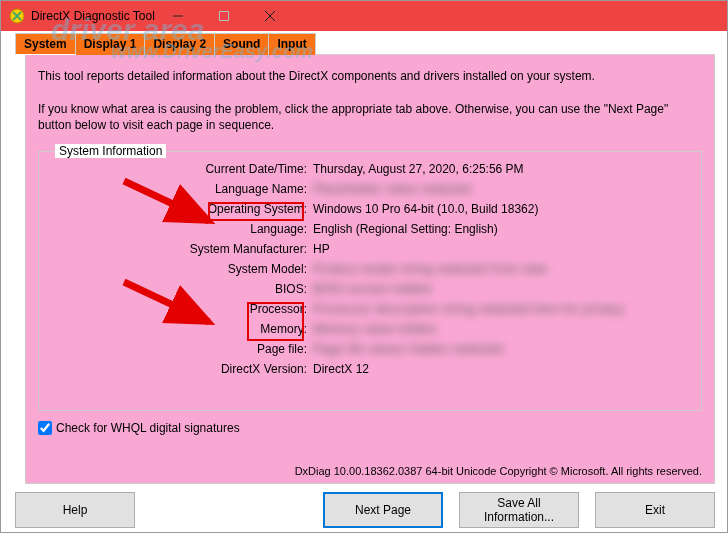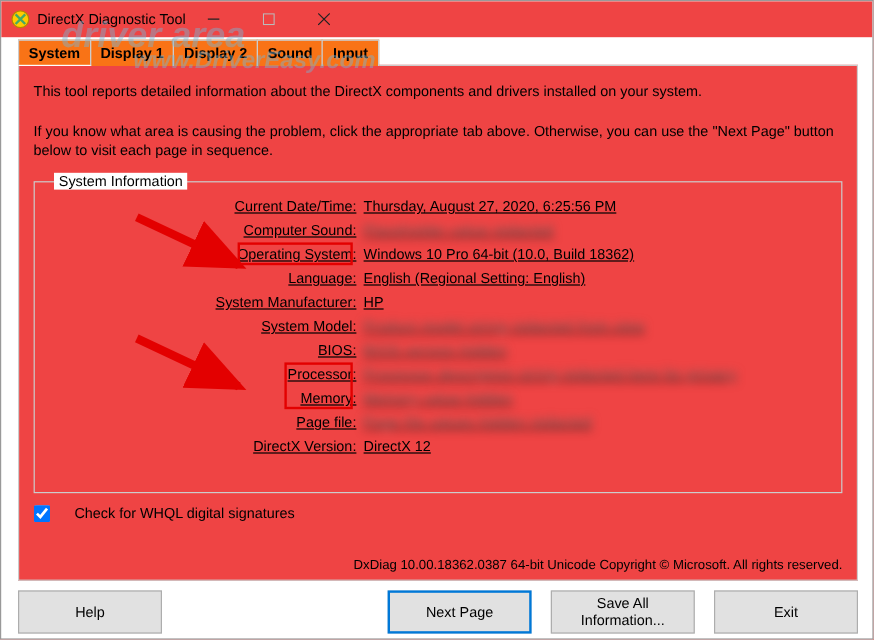--- a/index.html
+++ b/index.html
@@ -58,46 +58,45 @@
       cursor: pointer;
       font-weight: bold;
     }
     .tab.active {
       border-bottom: 1px solid #fff;
       position: relative;
       z-index: 3;
     }
     .content {
       border: 1px solid #ccc;
-      margin: -1px 12px 0 14px;
+      margin: -1px 12px 0 24px;
       padding: 14px 12px 10px 12px;
       height: 430px;
       position: relative;
-      background: #ef4444;
+      background: #f9a8d4;
     }
     .intro1 { margin-bottom: 18px; }
     .intro2 { margin-bottom: 18px; line-height: 1.35; }
     .fieldset {
       border: 1px solid #ccc;
       padding: 10px 12px 16px 12px;
       position: relative;
       height: 260px;
     }
     .fieldset-label {
       position: absolute;
       top: -8px; left: 16px;
       background: #fff;
       padding: 0 4px;
     }
     .info-row {
       display: flex;
       margin-bottom: 3px;
-      align-items: flex-end;
+      align-items: flex-start;
       height: 17px;
-      text-decoration: underline;
     }
     .info-key {
       width: 260px;
       text-align: right;
       padding-right: 4px;
     }
     .info-val {
       padding-left: 2px;
       white-space: nowrap;
     }
@@ -111,21 +110,21 @@
       position: absolute;
     }
     .arrow {
       position: absolute;
       pointer-events: none;
     }
     .whql {
       margin-top: 10px;
       display: flex;
       align-items: center;
-      gap: 20px;
+      gap: 4px;
     }
     .whql input { width: 14px; height: 14px; }
     .copyright {
       position: absolute;
       right: 12px;
       bottom: 6px;
       font-size: 11px;
     }
     .footer {
       display: flex;
@@ -211,21 +210,21 @@
     </svg>
 
     <div class="redbox-group" style="left:169px; top:50px; width:96px; height:19px;"></div>
     <div class="redbox-group" style="left:208px; top:150px; width:57px; height:39px;"></div>
 
     <div class="info-row">
       <span class="info-key">Current Date/Time:</span>
       <span class="info-val">Thursday, August 27, 2020, 6:25:56 PM</span>
     </div>
     <div class="info-row">
-      <span class="info-key">Computer Sound:</span>
+      <span class="info-key">Language Name:</span>
       <span class="info-val blur">Placeholder value redacted</span>
     </div>
     <div class="info-row">
       <span class="info-key">Operating System:</span>
       <span class="info-val">Windows 10 Pro 64-bit (10.0, Build 18362)</span>
     </div>
     <div class="info-row">
       <span class="info-key">Language:</span>
       <span class="info-val">English (Regional Setting: English)</span>
     </div>

